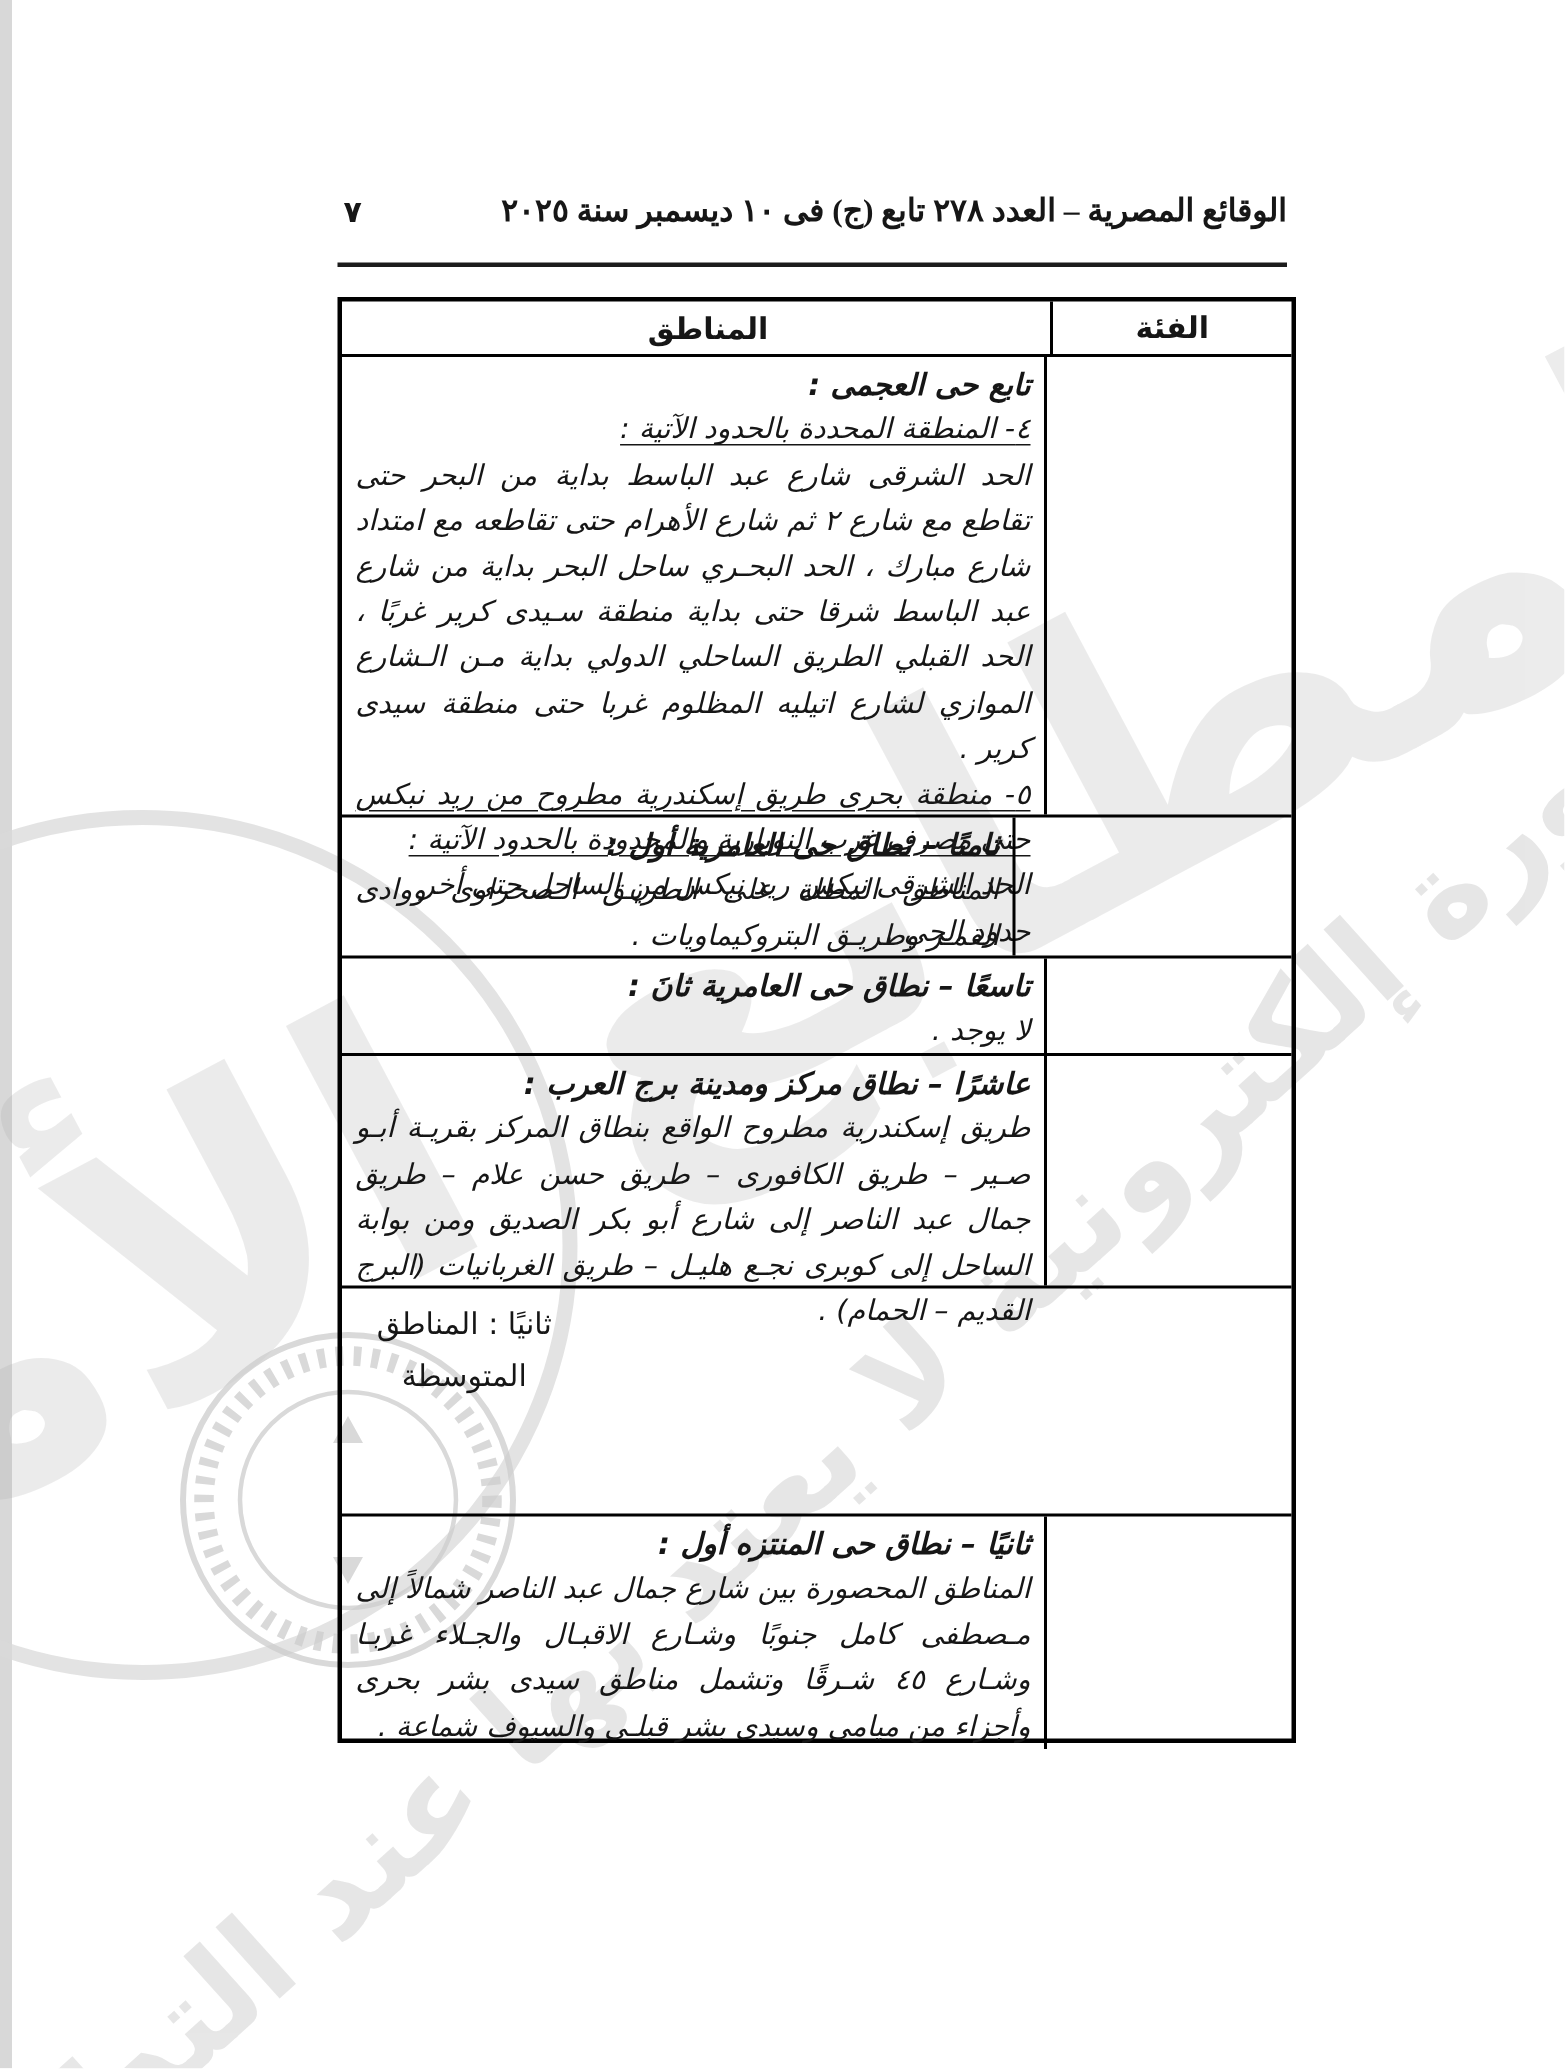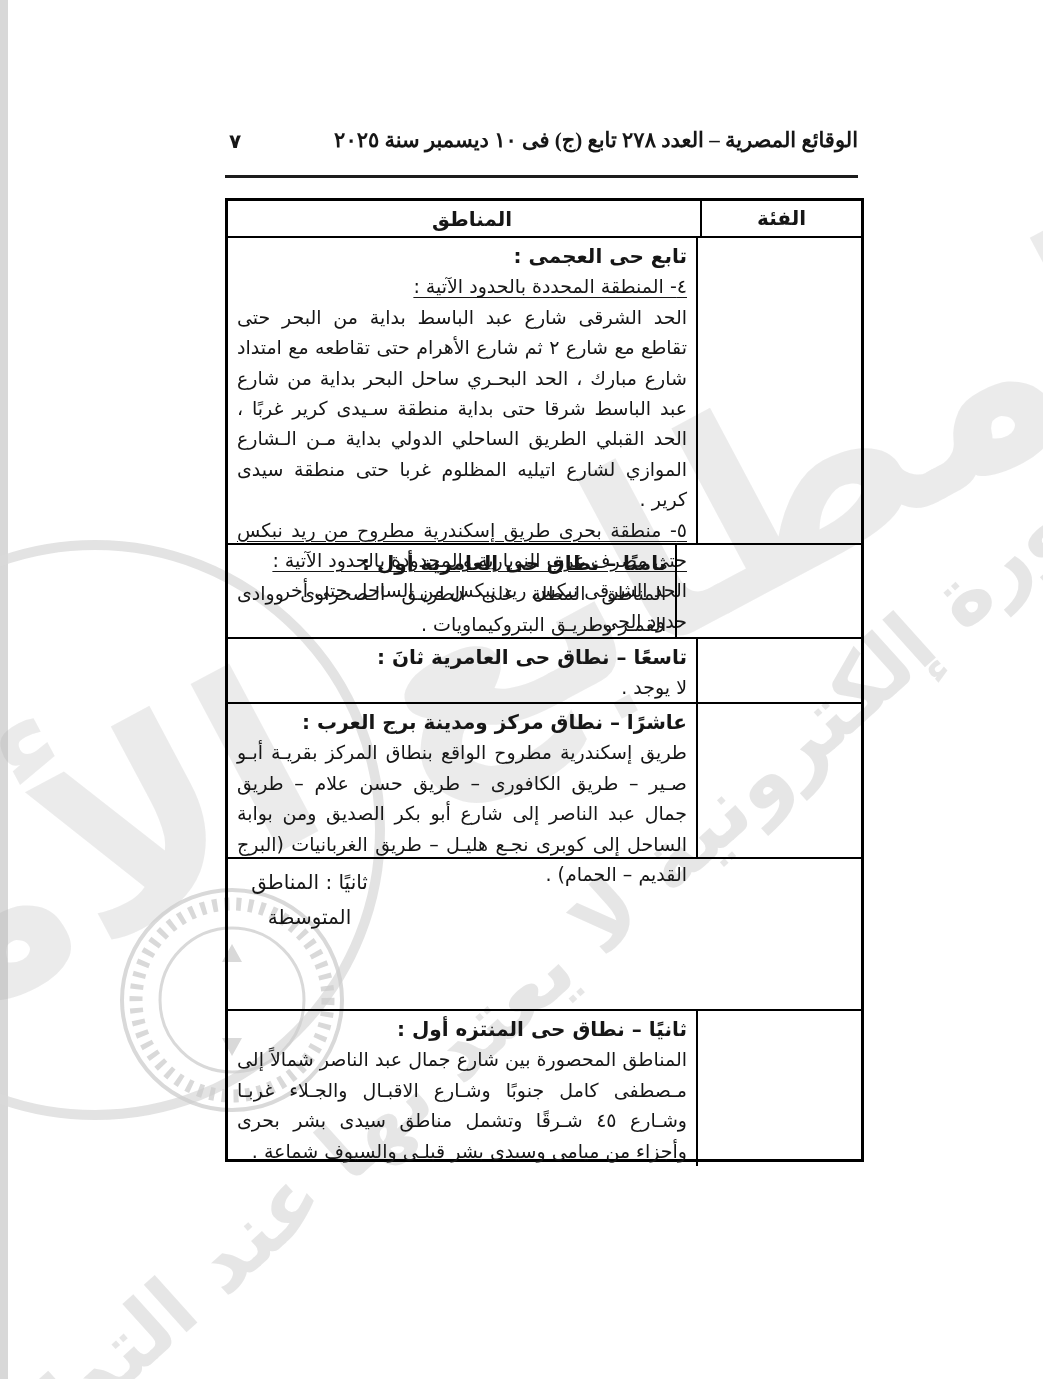--- a/index.html
+++ b/index.html
@@ -24,21 +24,21 @@
        background:transparent;box-sizing:content-box;}
   .trow{display:flex;direction:ltr;border-top:2px solid #000;}
   .trow:first-child{border-top:none;margin-left:16px;}
   .c-areas{width:470px;box-sizing:border-box;border-right:2px solid #000;padding:3px 9px 0 9px;}
   .c-cat{width:163px;box-sizing:border-box;padding:6px 4px 0 4px;text-align:center;direction:rtl;
          font-weight:normal;font-size:20px;line-height:35px;}
   .h-row{height:35px;}
   .h-row .c-areas,.h-row .c-cat{display:flex;align-items:center;justify-content:center;
          font-weight:bold;font-size:20px;padding:0;}
   .r0{height:305px;} .r1{height:92px;gap:28px;} .r2{height:63px;} .r3{height:153px;} .r4{height:150px;} .r5{height:148px;flex-direction:column;}
-  .blk{direction:rtl;text-align:right;font-size:19px;line-height:30.4px;}
+  .blk{direction:rtl;text-align:right;font-size:19px;line-height:30.4px;font-style:italic;}
   .b-bold{font-weight:bold;font-size:20px;}
   .b-und{text-decoration:underline;text-underline-offset:4px;}
   .b-para{text-align:justify;text-align-last:right;}
 </style>
 </head>
 <body>
 
 <div id="page">
 
   <div class="scan-edge"></div>

